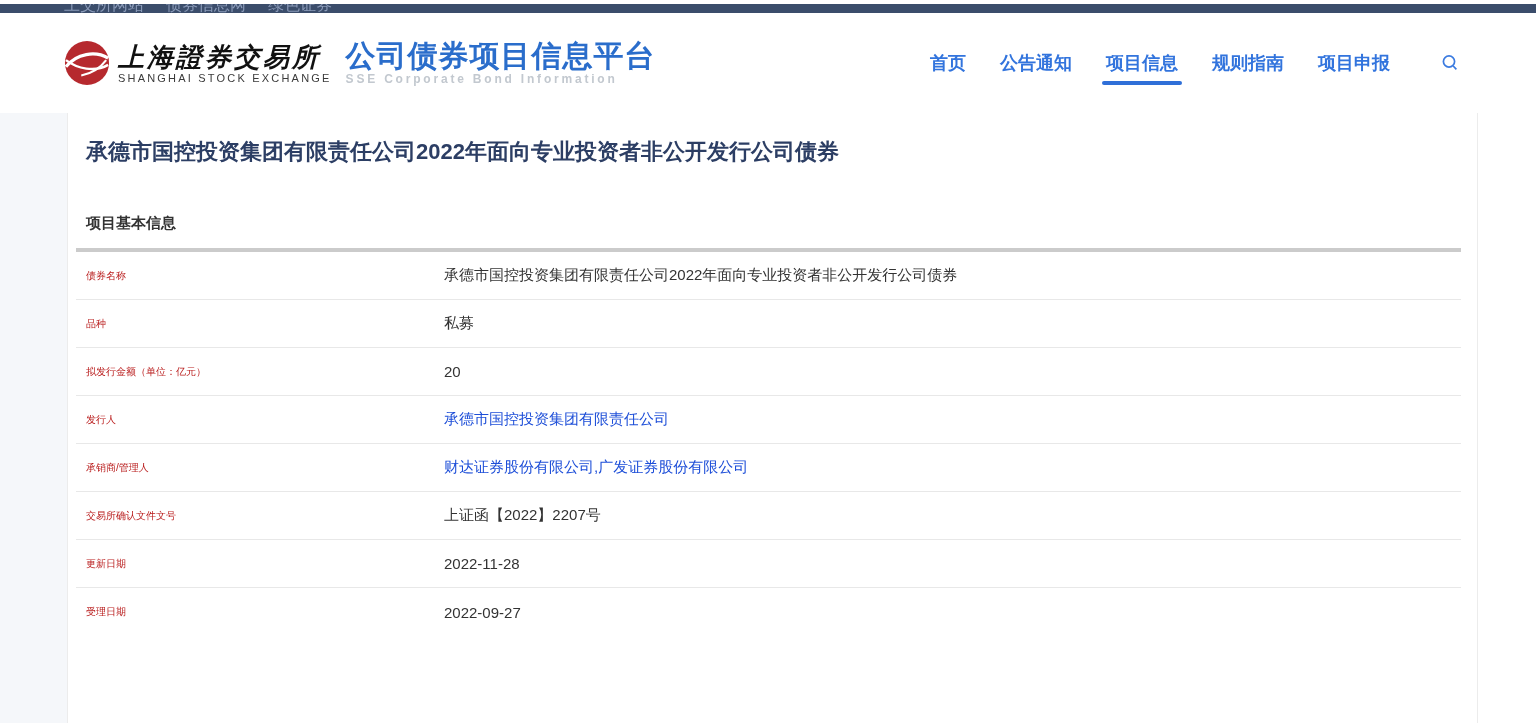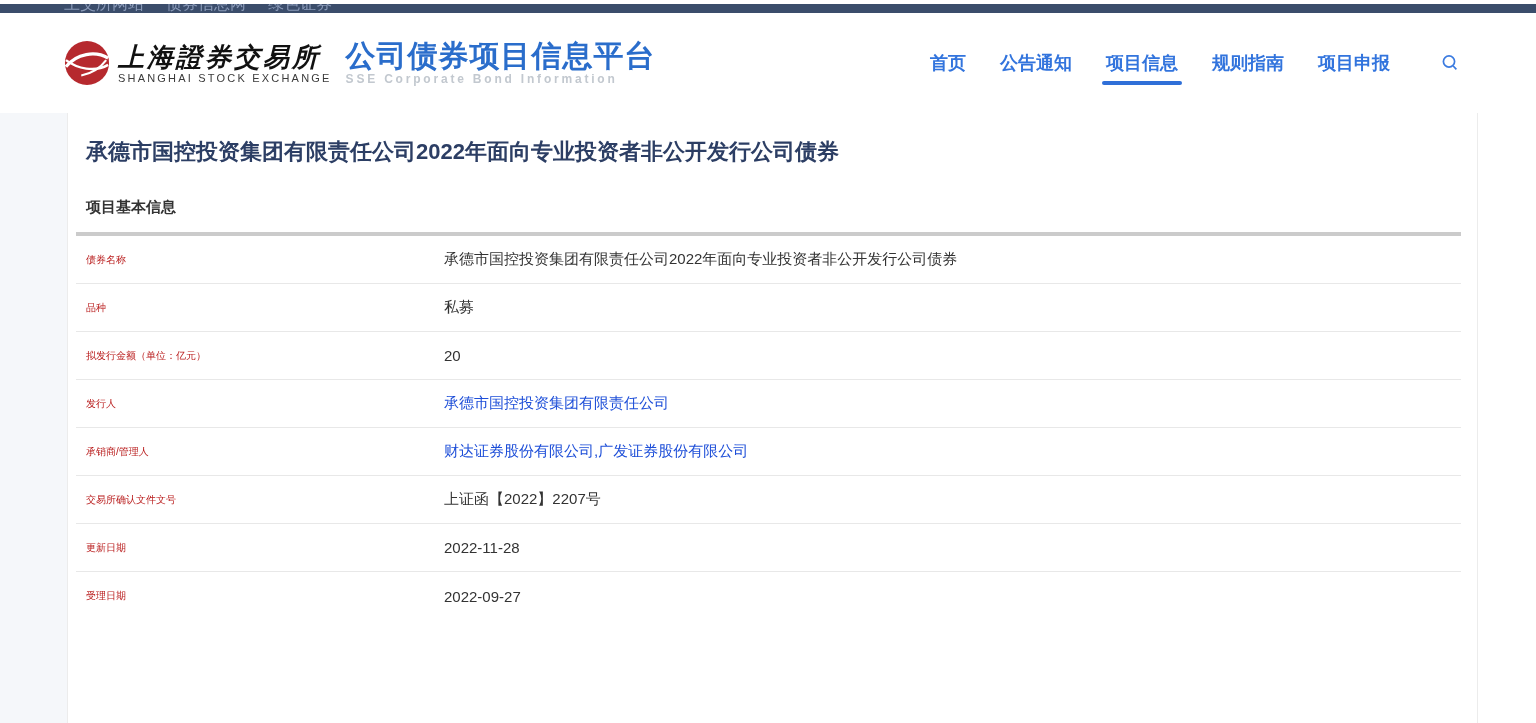--- a/index.html
+++ b/index.html
@@ -5,21 +5,21 @@
   * { box-sizing: border-box; }
   html,body { margin:0; padding:0; }
   body {
     width:1536px; height:723px; position:relative; overflow:hidden;
     background:#ffffff; font-family:"Liberation Sans", sans-serif;
   }
 
   
   .topbar {
     position:absolute; top:4px; left:0; width:1536px; height:13px;
-    background:#3b4d6b; overflow:hidden;font-family:Liberation Mono, monospace;
+    background:#3b4d6b; overflow:hidden;
   }
   .topbar-inner {
     display:flex; gap:22px; padding-left:64px; margin-top:-7px;
     font-size:16px; line-height:16px;
   }
   .topbar-link { color:#8a9ab8; text-decoration:none; white-space:nowrap; }
 
   
   .header {
     position:absolute; top:13px; left:0; width:1536px; height:100px;
@@ -66,21 +66,21 @@
   }
   .card {
     position:absolute; left:67px; top:0; width:1411px; height:610px;
     background:#ffffff; border-left:1px solid #ececec; border-right:1px solid #ececec;
     padding-top:24px;
   }
   .doc-title {
     margin:0 0 0 18px; font-size:22px; font-weight:600; color:#2c3e64; line-height:30px;
   }
   .section-title {
-    margin:30px 0 0 18px; font-size:15px; font-weight:bold; color:#333; line-height:20px;
+    margin:46px 0 0 18px; font-size:15px; font-weight:bold; color:#333; line-height:20px;
   }
 
   .info-table { margin:15px 16px 0 8px; }
   .table-topbar { height:4px; background:#cbcbcb; }
   .info-row {
     position:relative; height:48px; border-bottom:1px solid #e8e8e8;
     display:flex; align-items:center; padding-left:10px;
   }
   .info-row:last-child { border-bottom:none; }
   .info-label { font-size:10px; color:#b91c1c; }

